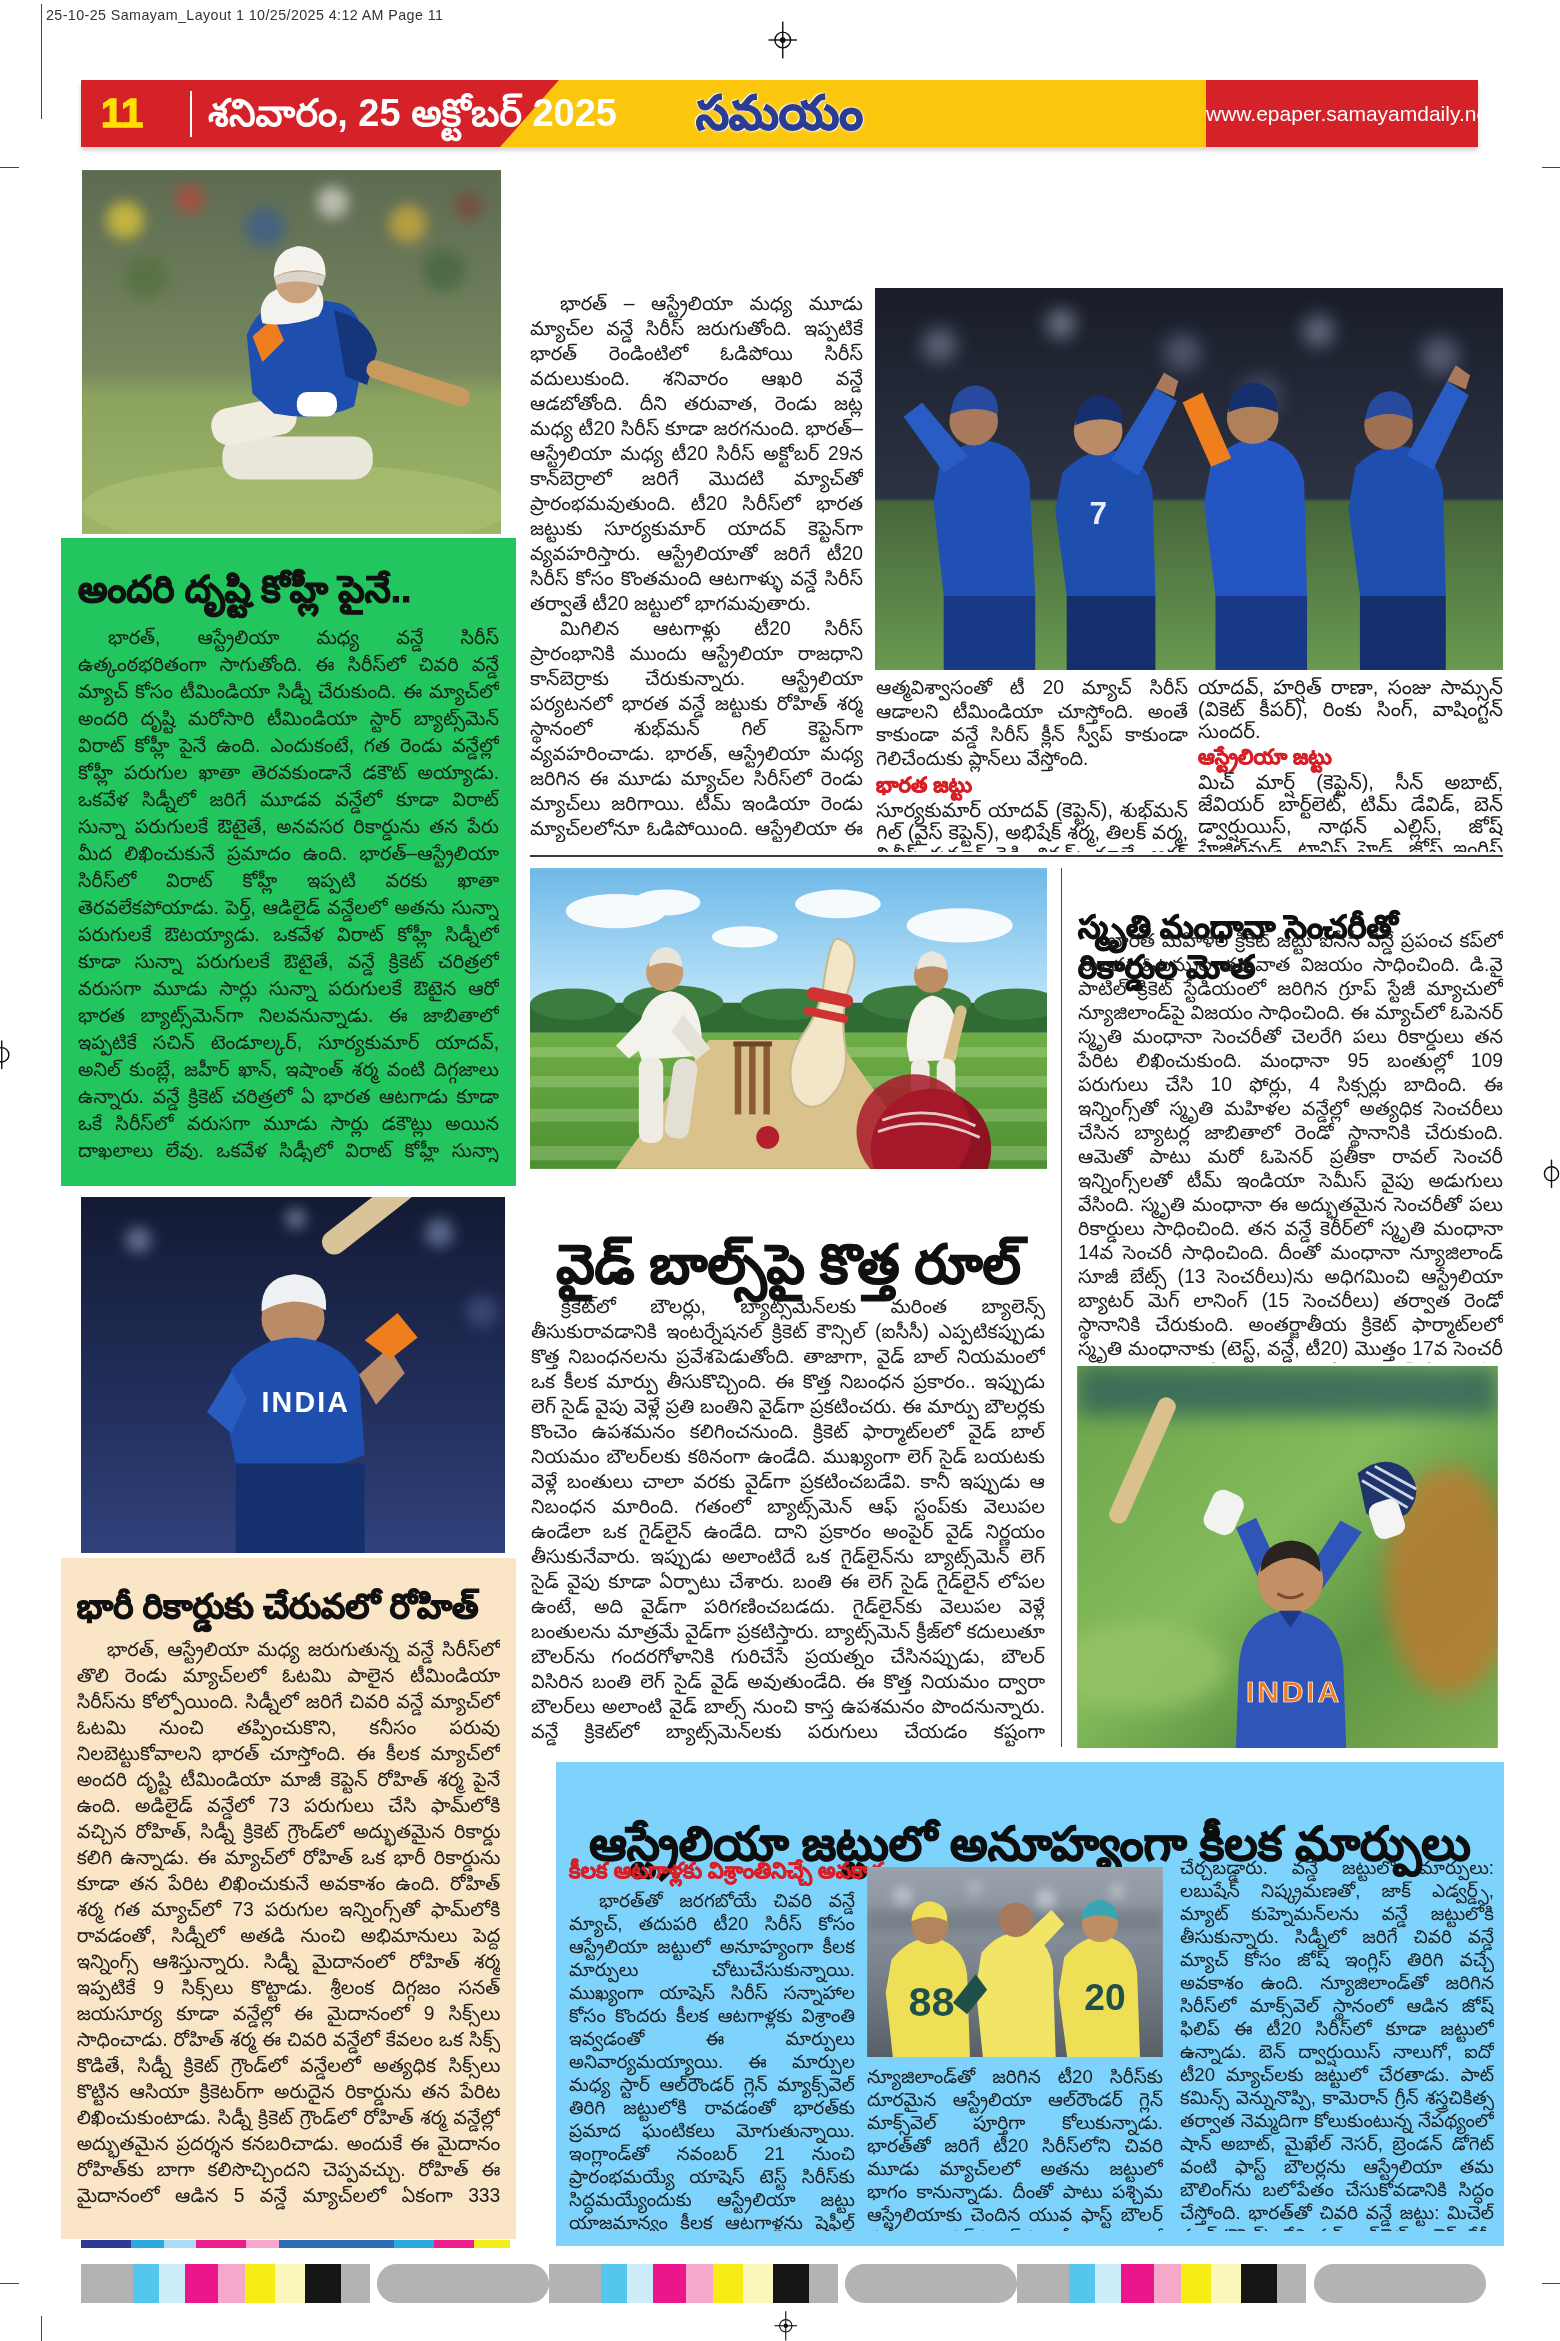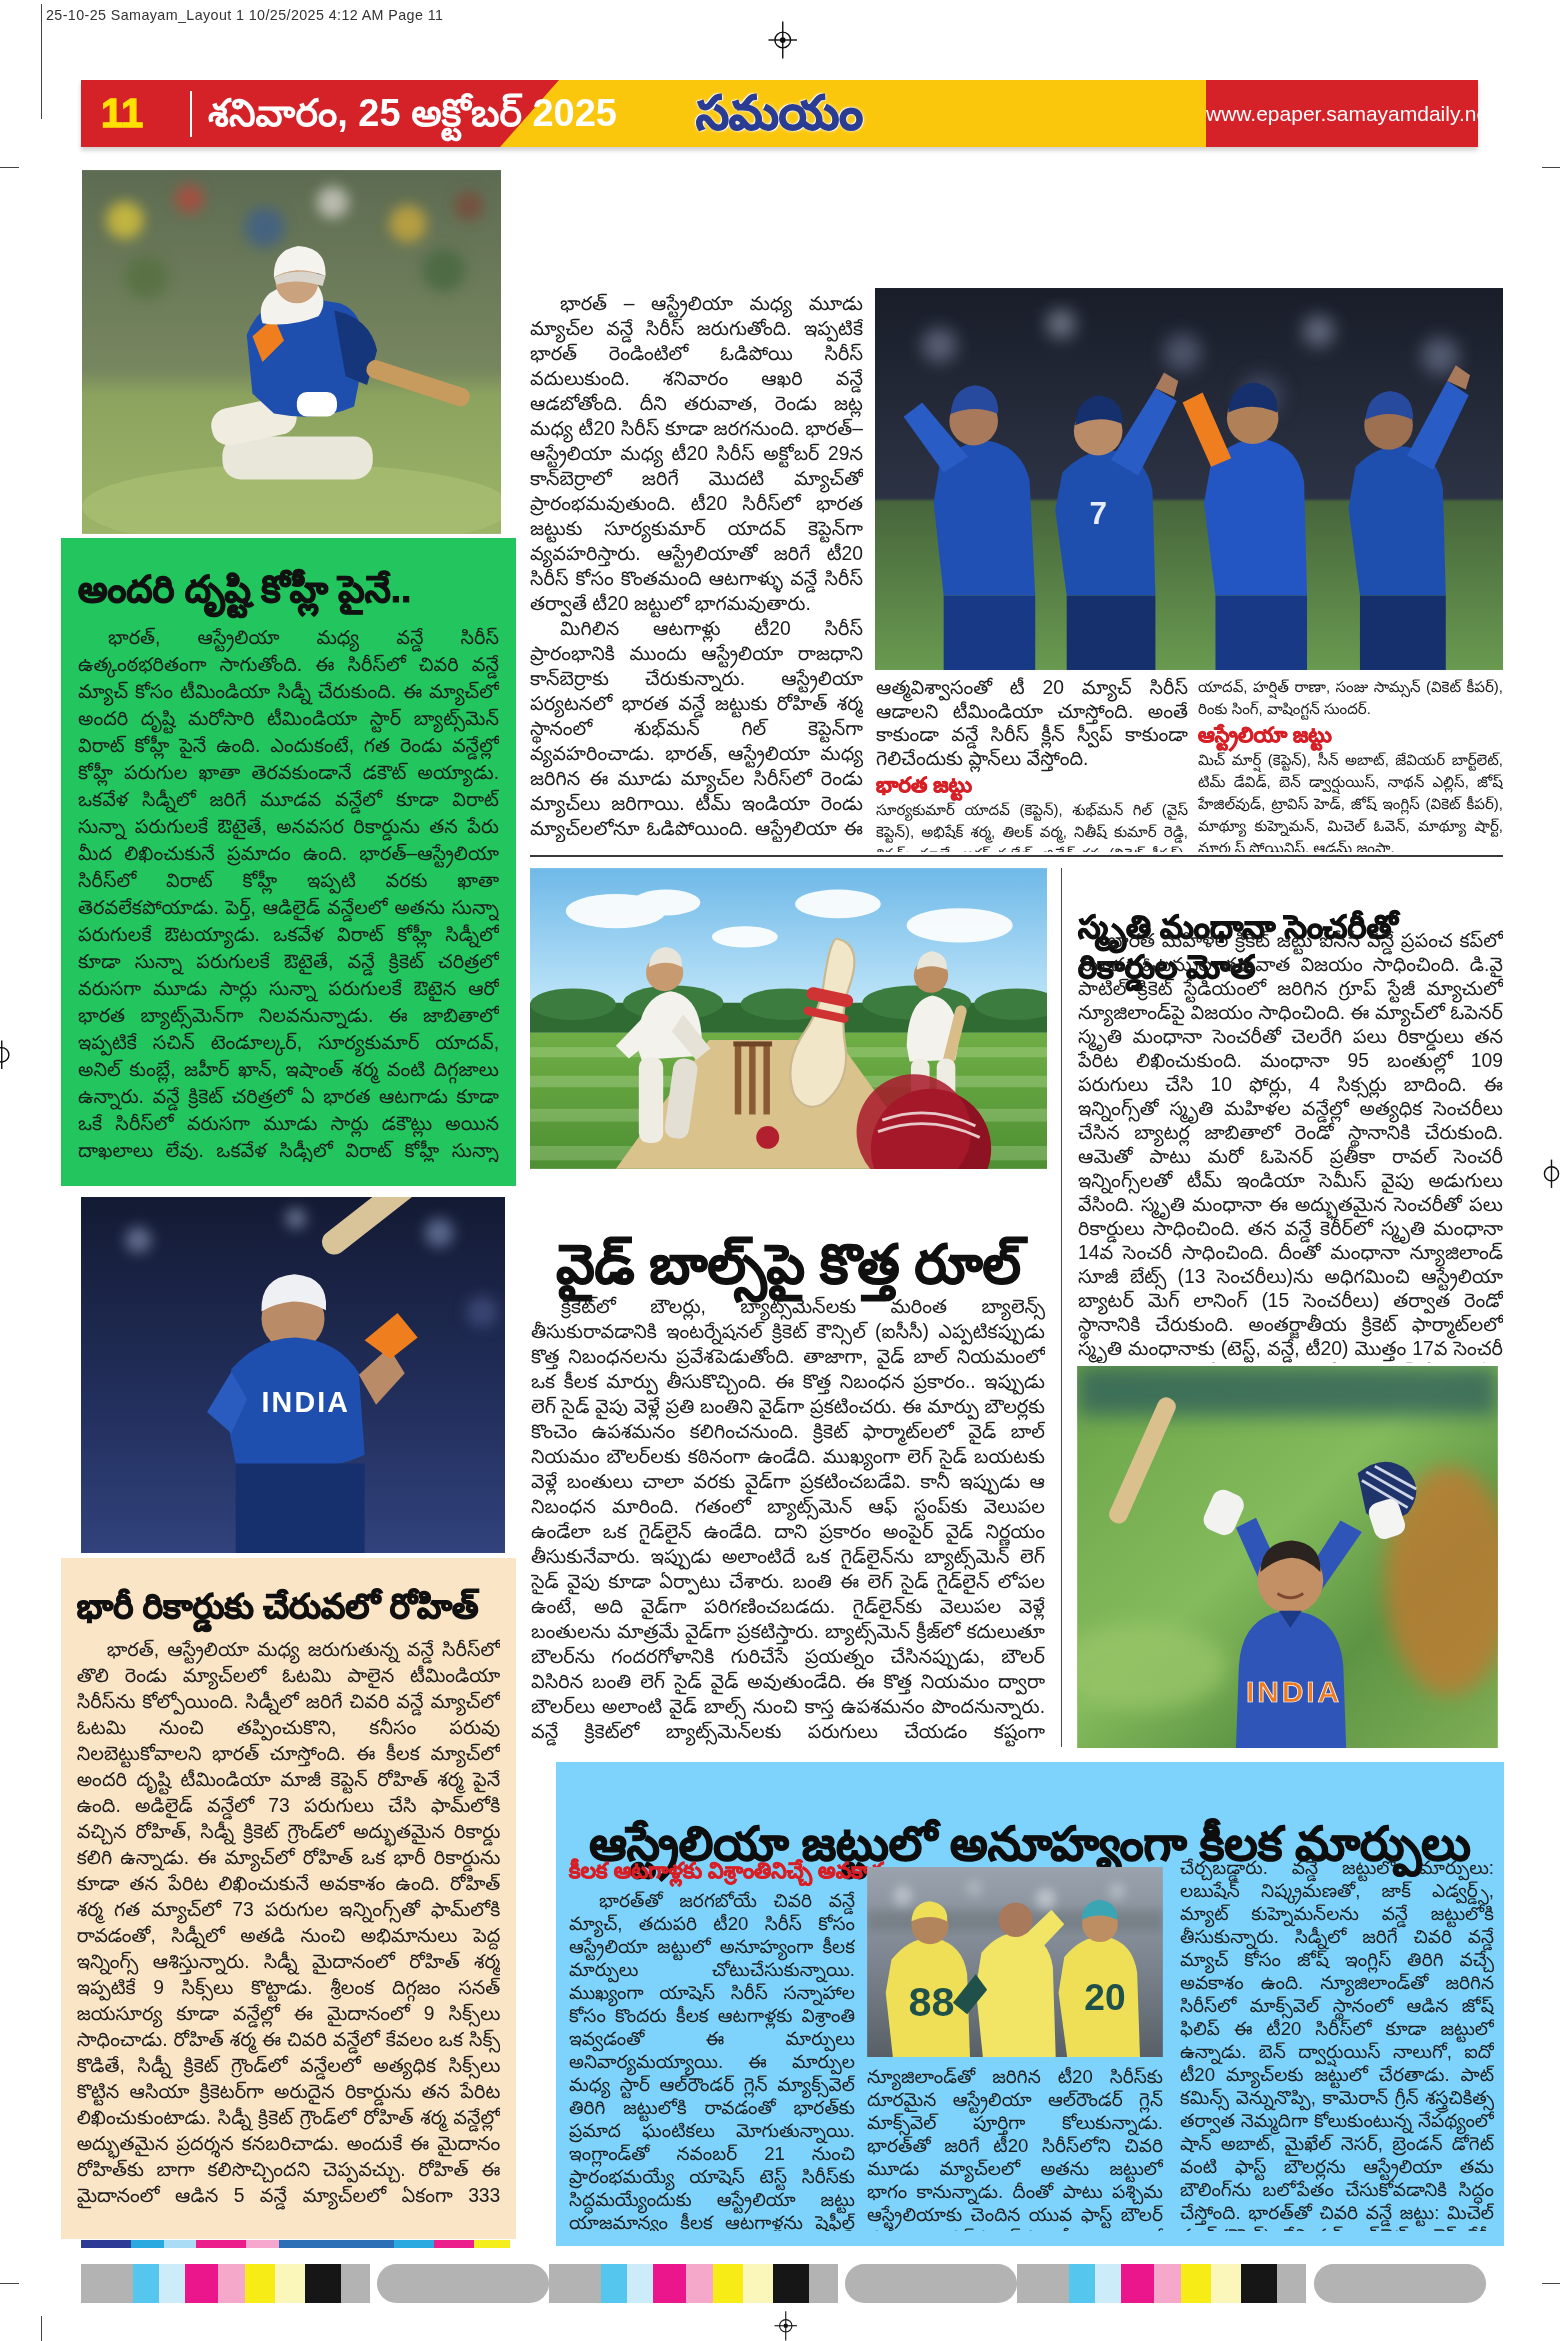--- a/index.html
+++ b/index.html
@@ -21,21 +21,21 @@
   #mast-num{position:absolute;left:20px;top:1.4px;font-size:40px;font-weight:800;color:#ffe100;
      -webkit-text-stroke:1.4px #ffe100;line-height:64px;}
   #mast-sep{position:absolute;left:109px;top:10.7px;width:2.1px;height:46px;background:#ffffff;}
   #mast-date{position:absolute;left:127px;top:0;height:67px;line-height:67px;font-size:38px;font-weight:800;color:#ffffff;}
   #mast-title{position:absolute;left:0;top:0;width:100%;height:67px;line-height:66px;text-align:center;
      font-size:47px;font-weight:800;color:#2b3d92;-webkit-text-stroke:1.3px #2b3d92;
      text-shadow:0 0 2.1px #fff,0 0 4.3px #fff,1.4px 1.4px 0 #fff,-1.4px -1.4px 0 #fff;}
   #mast-url{position:absolute;left:1125px;top:0;width:272px;height:67px;line-height:67px;text-align:center;
      font-size:21px;color:#ffffff;}
   
-  .squad-text{font-size:15px;line-height:22px;text-align:justify;}
+  .squad-text{font-size:20px;line-height:22px;text-align:justify;}
   .sub-line{font-size:21px;line-height:29px;}
   
   #colorbar{left:81px;top:2264px;width:1400px;height:39px;display:flex;align-items:stretch;}
   .cseg{height:100%;flex:0 0 auto;}
   #leftstrip{left:81px;top:2240px;width:428px;height:7.9px;display:flex;}
   .reg-mark{stroke:#111;fill:none;}
   .crop{background:#444;}
   .jobline{left:46px;top:7.2px;font-size:14.3px;color:#333;letter-spacing:0.4px;}
 </style>
 </head>

